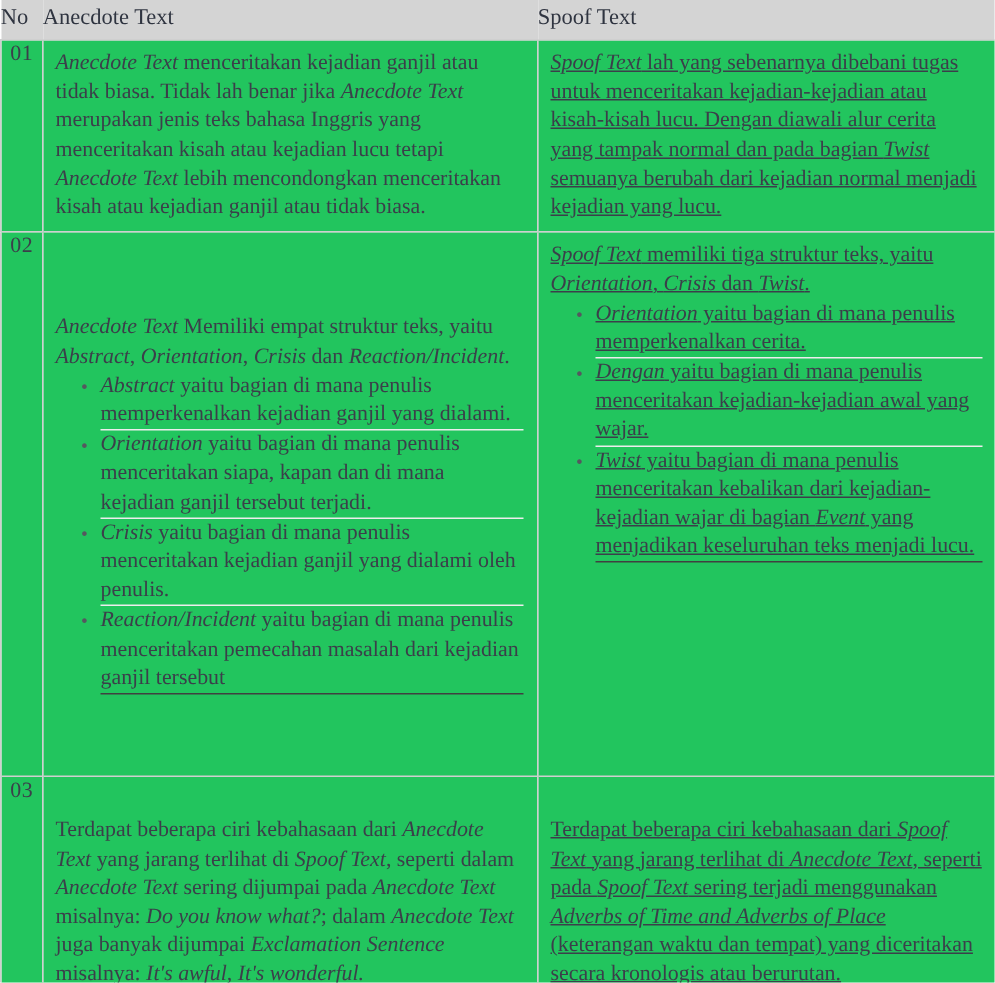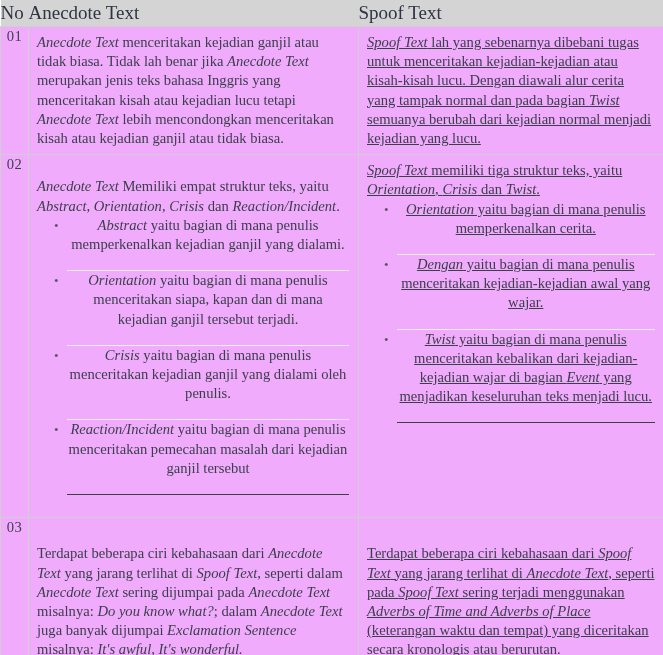--- a/index.html
+++ b/index.html
@@ -18,39 +18,39 @@
   #doc-table {
     width: 663px;
     border-collapse: collapse;
     table-layout: fixed;
   }
 
   
   #doc-table thead th {
     background: #d4d4d4;
     font-weight: normal;
-    font-size: 19px;
+    font-size: 15px;
     line-height: 21px;
     text-align: left;
     padding: 2px 0 3px 0;
     color: #2f3440;
     vertical-align: middle;
     border: none;
   }
   th.col-no      { width: 28px;  padding-left: 9px; }
   th.col-anec    { width: 330px; padding-left: 9px; }
   th.col-spoof   { width: 305px; padding-left: 10px;
                    border-left: 1px solid #ffffff; }
 
   
   #doc-table tbody td {
     vertical-align: top;
     font-size: 14.6px;
     line-height: 19.2px;
-    background: #f0abfc;
+    background: #22c55e;
     border-top: 1px solid #cfcfcf;
     border-left: 1px solid #cfcfcf;
     padding: 0;
   }
   td.cell-no {
     width: 28px;
     text-align: center;
     padding-top: 7px;
     font-size: 13.4px;
     letter-spacing: 0.4px;
@@ -71,24 +71,23 @@
   em, i { font-style: italic; }
 
   
   ul.blist {
     margin: 0;
     padding: 0 0 0 30px;
     list-style: none;
   }
   ul.blist > li {
     position: relative;
-    padding: 0 0 16px 0;
+    padding: 0 0 0 0;
     margin: 0;
     border-bottom: 1px solid #ededed;
-    text-align: center;
   }
   ul.blist > li:last-child { border-bottom: 1px solid #404040; }
   ul.blist > li::before {
     content: "\2022";
     position: absolute;
     left: -13px;
     top: 0;
     font-size: 13px;
     line-height: 19.2px;
     color: #55585f;

